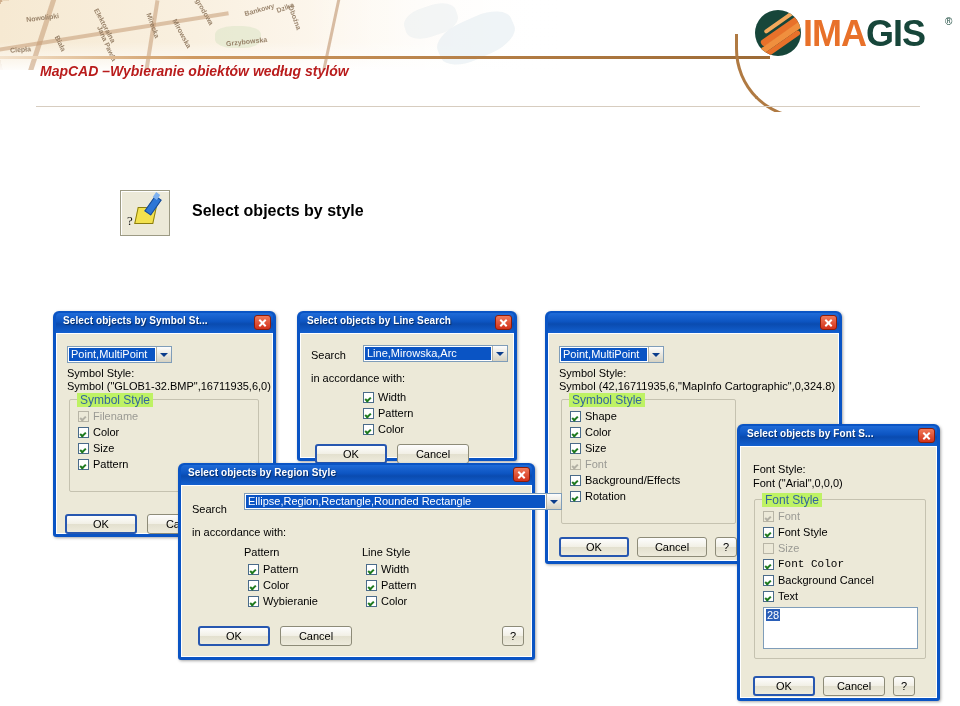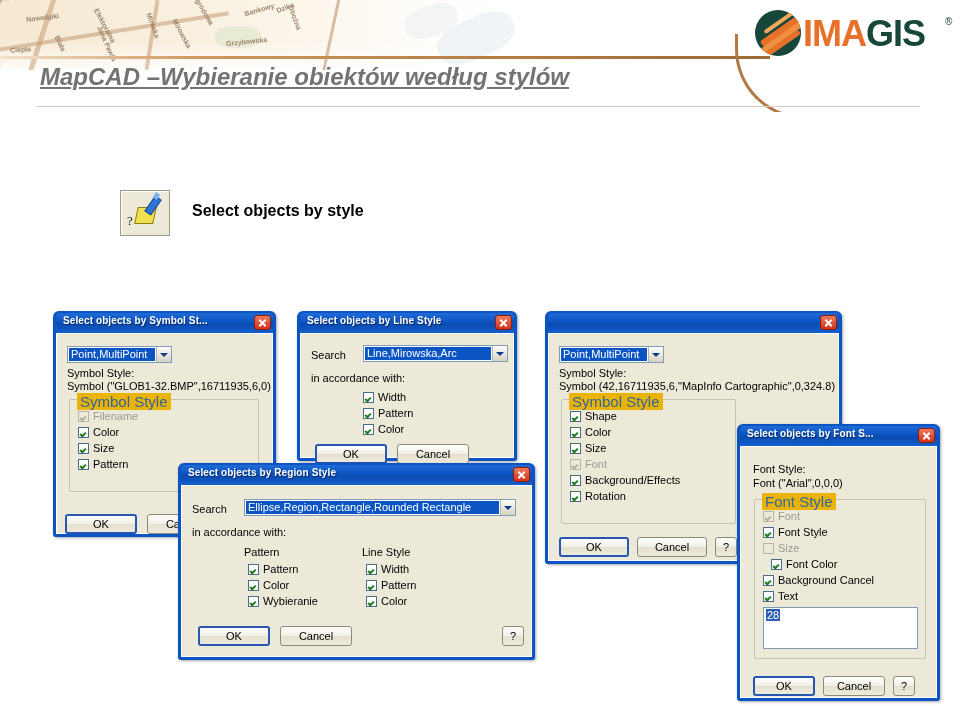--- a/index.html
+++ b/index.html
@@ -59,24 +59,23 @@
   .ls4{left:6px;top:9px;width:40px;height:4px;transform:rotate(-35deg);background:#f3a95c;}
   .logo-text{
     position:absolute;left:48px;top:5px;font-size:36px;font-weight:bold;
     letter-spacing:-1px;font-family:"Liberation Sans",sans-serif;
   }
   .lt-ima{color:#e8712a;}
   .lt-gis{color:#17463a;}
   .logo-reg{position:absolute;left:190px;top:8px;font-size:10px;color:#17463a;}
 
   .slide-title{
-    position:absolute;left:40px;top:63px;font-size:24px;font-style:italic;
-    font-weight:bold;color:#737373;font-family:"Liberation Sans",sans-serif;
+    position:absolute;left:40px;top:63px;font-size:14px;font-style:italic;
+    font-weight:bold;color:#b91c1c;font-family:"Liberation Sans",sans-serif;
     white-space:nowrap;
-    text-decoration:underline;
   }
 
   
   .tool-row{position:absolute;left:120px;top:190px;}
   .tool-btn{
     position:absolute;left:0;top:0;width:50px;height:46px;
     background:#ece9d8;border:1px solid #9c9a84;box-sizing:border-box;
     box-shadow:1px 1px 0 #ffffff inset;
   }
   .tool-q{
@@ -143,22 +142,22 @@
     box-sizing:border-box;
   }
   .combo-arrow i{
     display:block;width:0;height:0;border-left:4px solid transparent;
     border-right:4px solid transparent;border-top:4px solid #0a3c8c;
   }
   .grp{
     position:absolute;border:1px solid #c5c2b0;box-sizing:border-box;border-radius:2px;
   }
   .grp-title{
-    position:absolute;top:-7px;left:7px;background:#eab308;padding:0 3px;
-    font-size:15px;color:#33669c;white-space:nowrap;
+    position:absolute;top:-7px;left:7px;background:#bef264;padding:0 3px;
+    font-size:12px;color:#33669c;white-space:nowrap;
   }
   .cb{position:absolute;display:flex;align-items:center;white-space:nowrap;font-size:11px;}
   .cb-box{
     width:11px;height:11px;background:#fff;border:1px solid #4a6b8a;box-sizing:border-box;
     margin-right:4px;position:relative;flex:none;
   }
   .cb-box.on::after{
     content:"";position:absolute;left:1px;top:4px;width:4px;height:2px;
     border-left:2px solid #1f7a1f;border-bottom:2px solid #1f7a1f;
     transform:rotate(-45deg);
@@ -275,21 +274,21 @@
       <span>OK</span>
     </div>
     <div class="btn" style="left:90px;top:180px;width:72px;height:20px;">
       <span>Cancel</span>
     </div>
   </div>
 </div>
 
 <div class="dlg" style="left:297px;top:311px;width:220px;height:150px;">
   <div class="dlg-tb">
-    <span class="dlg-title">Select objects by Line Style</span>
+    <span class="dlg-title">Select objects by Line Search</span>
     <span class="dlg-close"></span>
   </div>
   <div class="dlg-body">
     <span class="lbl" style="left:10px;top:15px;">Search</span>
     <div class="combo" style="left:62px;top:11px;width:145px;">
       <span class="combo-val">Line,Mirowska,Arc</span>
       <span class="combo-arrow">
           <i></i>
         </span>
     </div>
@@ -371,21 +370,21 @@
   </div>
 </div>
 
 <div class="dlg" style="left:178px;top:463px;width:357px;height:197px;">
   <div class="dlg-tb">
     <span class="dlg-title">Select objects by Region Style</span>
     <span class="dlg-close"></span>
   </div>
   <div class="dlg-body">
     <span class="lbl" style="left:10px;top:17px;">Search</span>
-    <div class="combo" style="left:62px;top:13px;width:272px;">
+    <div class="combo" style="left:62px;top:7px;width:318px;">
       <span class="combo-val">Ellipse,Region,Rectangle,Rounded Rectangle</span>
       <span class="combo-arrow">
           <i></i>
         </span>
     </div>
     <span class="lbl" style="left:10px;top:40px;">in accordance with:</span>
 
     <span class="lbl" style="left:62px;top:60px;">Pattern</span>
     <span class="lbl" style="left:180px;top:60px;">Line Style</span>
 
@@ -443,21 +442,21 @@
         <span>Font</span>
       </div>
       <div class="cb" style="left:8px;top:26px;">
         <span class="cb-box on"></span>
         <span>Font Style</span>
       </div>
       <div class="cb dim" style="left:8px;top:42px;">
         <span class="cb-box"></span>
         <span>Size</span>
       </div>
-      <div class="cb" style="left:16px;top:58px;">
+      <div class="cb" style="left:8px;top:58px;font-family:Liberation Mono, monospace;">
         <span class="cb-box on"></span>
         <span>Font Color</span>
       </div>
       <div class="cb" style="left:8px;top:74px;">
         <span class="cb-box on"></span>
         <span>Background Cancel</span>
       </div>
       <div class="cb" style="left:8px;top:90px;">
         <span class="cb-box on"></span>
         <span>Text</span>

